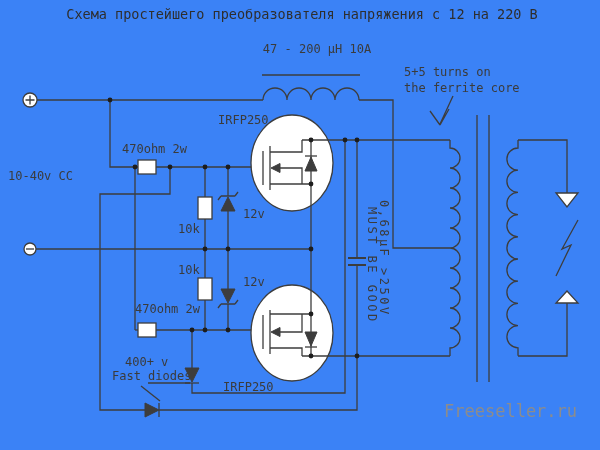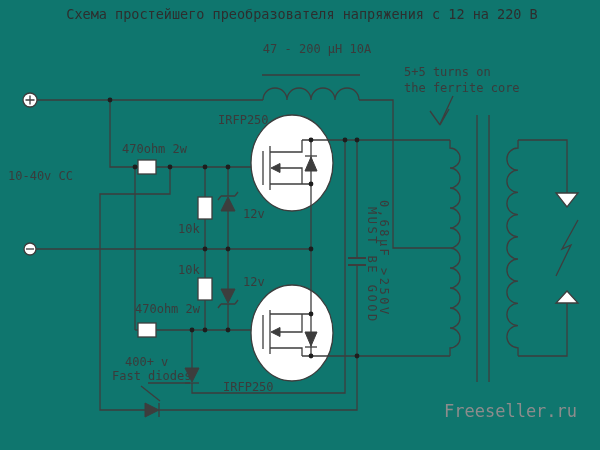--- a/index.html
+++ b/index.html
@@ -1,17 +1,17 @@
 <!DOCTYPE html>
 <html><head>
 <meta charset="utf-8">
 <style>
   html,body{margin:0;padding:0;}
   #stage{
-    position:relative;width:600px;height:450px;background:#0f766e;overflow:hidden;
+    position:relative;width:600px;height:450px;background:#3b82f6;overflow:hidden;
     font-family:"DejaVu Sans Mono", monospace;
   }
   svg text{
     font-family:"DejaVu Sans Mono", monospace;
     fill:#3b3b3b;
   }
   .wire{stroke:#3d3d3d;stroke-width:1.3;fill:none;}
   .thick{stroke:#3d3d3d;stroke-width:2;fill:none;}
   .comp{stroke:#3d3d3d;stroke-width:1.3;fill:#ffffff;}
   .solid{stroke:#3d3d3d;stroke-width:1;fill:#3d3d3d;}

